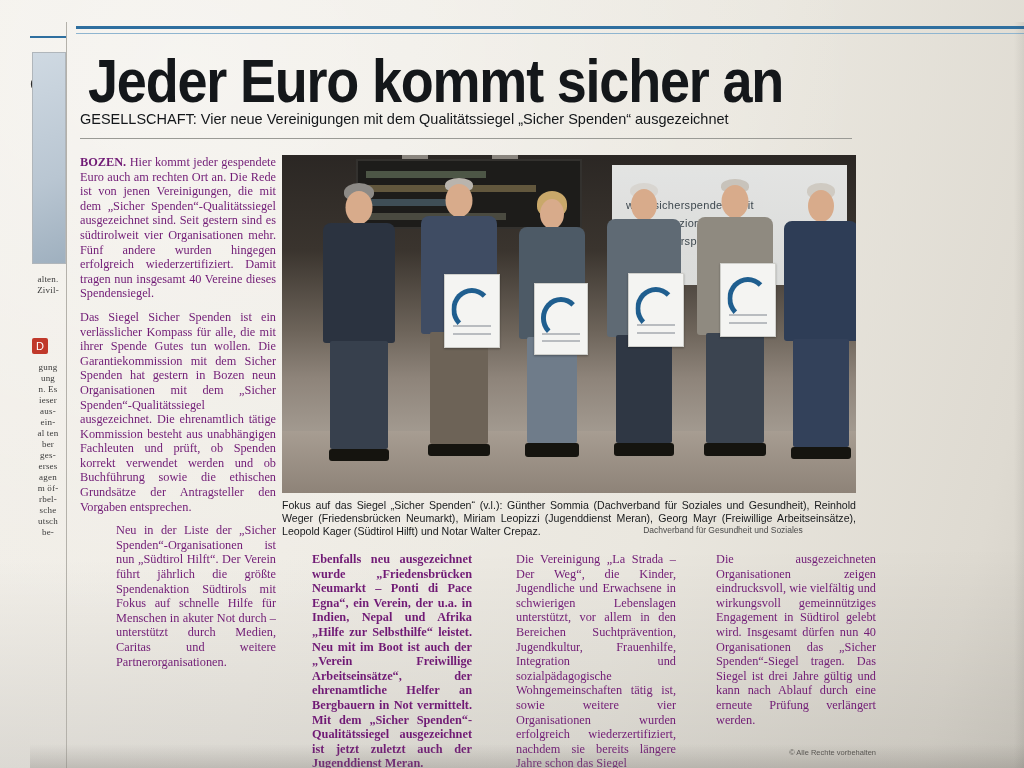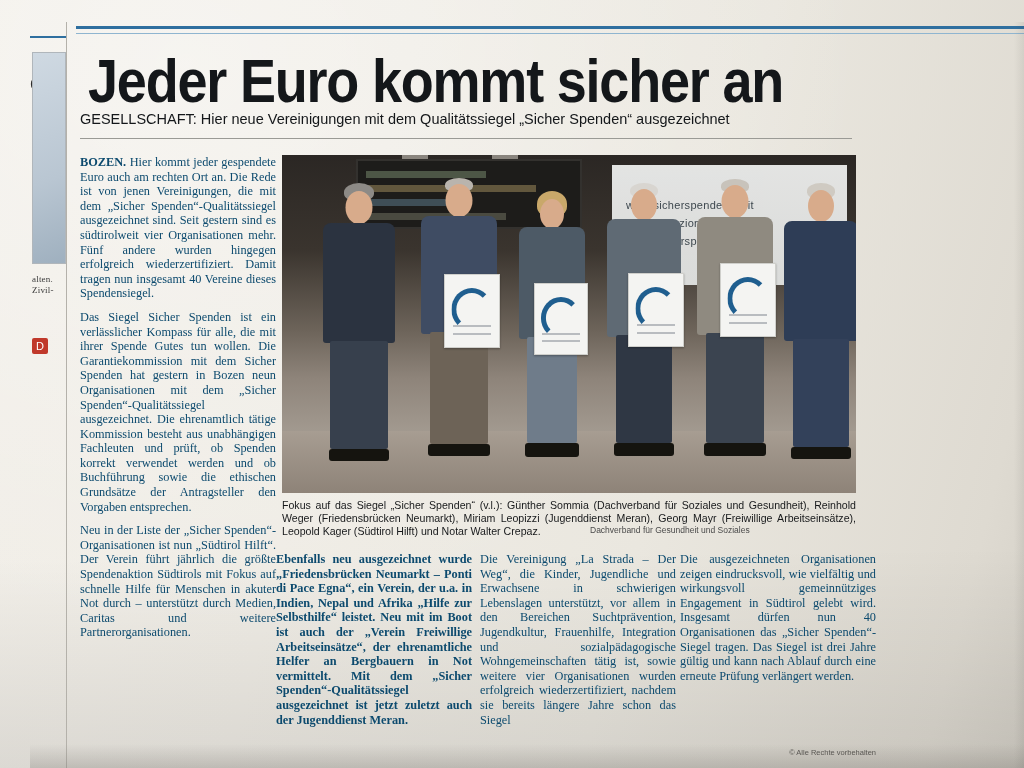--- a/index.html
+++ b/index.html
@@ -80,21 +80,21 @@
     border: 1px solid #b0b6bb;
   }
   .gutter .g-lines {
     position: absolute;
     left: 2px;
     width: 32px;
     font-size: 9px;
     line-height: 11px;
     letter-spacing: 0.2px;
     color: #3a3a3a;
-    text-align: left;
+    text-align: center;
     word-break: break-all;
   }
   .gutter .g-red {
     position: absolute;
     left: 2px;
     top: 316px;
     width: 16px;
     height: 16px;
     background: #c0392b;
     border-radius: 2px;
@@ -164,30 +164,30 @@
     left: 50px;
     top: 116px;
     width: 772px;
     height: 1px;
     background: #9a9a95;
   }
 
   
   .col {
     position: absolute;
-    color: #0c4a6e;
+    color: #701a75;
     font-family: "Liberation Serif", serif;
     font-size: 12.3px;
     line-height: 14.6px;
     text-align: justify;
     text-justify: inter-word;
     hyphens: auto;
   }
   .col p { margin: 0 0 9px 0; }
-  .col p.nosp { margin-bottom: 0; }
+  .col p.nosp { margin-bottom: 0; margin-left: 36px; }
   .col .lead { font-weight: bold; }
 
   #col1 { left: 50px; top: 133px; width: 196px; }
   #col2 { left: 246px; top: 530px; width: 196px; font-weight: bold; }
   #col3 { left: 450px; top: 530px; width: 196px; }
   #col4 { left: 650px; top: 530px; width: 196px; }
 
   
   .photo {
     position: absolute;
@@ -326,21 +326,21 @@
     font-size: 10.6px;
     line-height: 13.2px;
     color: #17191b;
     text-align: justify;
   }
   .credit {
     position: absolute;
     left: 560px;
     top: 503px;
     width: 266px;
-    text-align: left;
+    text-align: center;
     font-family: "Liberation Sans", sans-serif;
     font-size: 8.5px;
     color: #4a4a4a;
   }
   .copyright {
     position: absolute;
     left: 700px;
     top: 726px;
     width: 146px;
     text-align: right;
@@ -374,30 +374,31 @@
   <div class="paper"></div>
 
   <div class="content">
 
     <div class="gutter">
       <div class="g-top-rule"></div>
       <div class="g-bigletter">en</div>
       <div class="g-img"></div>
       <div class="g-red">D</div>
       <div class="g-lines" style="top:252px;">alten.<br>Zivil-</div>
+      <div class="g-lines" style="top:340px;">gung<br>ung<br>n. Es<br>ieser<br>aus-<br>ein-<br>al ten<br>ber<br>ges-<br>erses<br>agen<br>m öf-<br>rbel-<br>sche<br>utsch<br>be-</div>
       <div class="g-rule"></div>
     </div>
 
     <div class="top-rule-1"></div>
     <div class="top-rule-2"></div>
 
     <div class="headline">Jeder Euro kommt sicher an</div>
 
     <div class="subhead">
-      <span class="kicker">GESELLSCHAFT:</span><span> Hier neue Vereinigungen mit dem Qualitätssiegel „Sicher Spenden“ ausgezeichnet</span>
+      <span class="kicker">GESELLSCHAFT:</span><span> Vier neue Vereinigungen mit dem Qualitätssiegel „Sicher Spenden“ ausgezeichnet</span>
     </div>
     <div class="subhead-rule"></div>
 
     <div class="col" id="col1">
       <p><span class="lead">BOZEN.</span><span> Hier kommt jeder gespendete Euro auch am rechten Ort an. Die Rede ist von jenen Vereinigungen, die mit dem „Sicher Spenden“-Qualitätssiegel ausgezeichnet sind. Seit gestern sind es südtirolweit vier Organisationen mehr. Fünf andere wurden hingegen erfolgreich wiederzertifiziert. Damit tragen nun insgesamt 40 Vereine dieses Spendensiegel.</span></p>
       <p><span>Das Siegel Sicher Spenden ist ein verlässlicher Kompass für alle, die mit ihrer Spende Gutes tun wollen. Die Garantiekommission mit dem Sicher Spenden hat gestern in Bozen neun Organisationen mit dem „Sicher Spenden“-Qualitätssiegel ausgezeichnet. Die ehrenamtlich tätige Kommission besteht aus unabhängigen Fachleuten und prüft, ob Spenden korrekt verwendet werden und ob Buchführung sowie die ethischen Grundsätze der Antragsteller den Vorgaben entsprechen.</span></p>
       <p class="nosp"><span>Neu in der Liste der „Sicher Spenden“-Organisationen ist nun „Südtirol Hilft“. Der Verein führt jährlich die größte Spendenaktion Südtirols mit Fokus auf schnelle Hilfe für Menschen in akuter Not durch – unterstützt durch Medien, Caritas und weitere Partnerorganisationen.</span></p>
     </div>
 
     <div class="photo">

